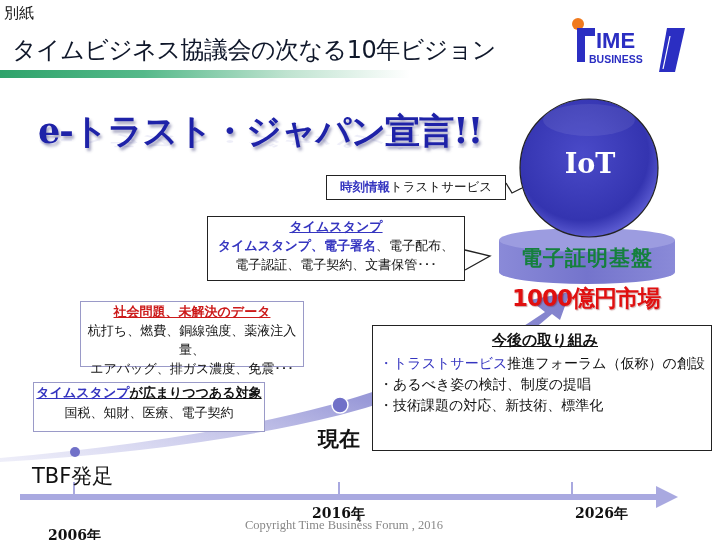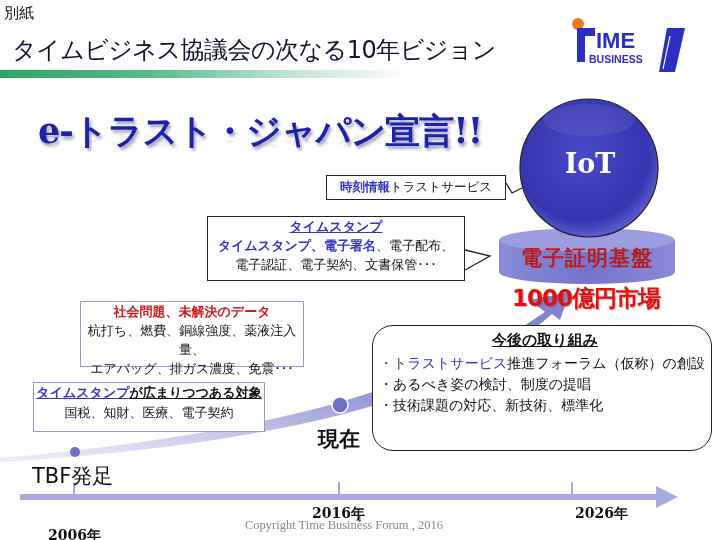--- a/index.html
+++ b/index.html
@@ -23,32 +23,32 @@
 
   .bg-art { left: 0; top: 0; width: 720px; height: 540px; }
 
   .box { background: #fff; border: 1.5px solid #222; text-align: center; }
   .box-light { background: #fff; border: 1px solid #9a9ac8; text-align: center; }
 
   .callout-time { left: 326px; top: 175px; width: 180px; height: 25px; font-size: 12.5px; line-height: 22px; white-space: nowrap; }
   .callout-trust { left: 207px; top: 216px; width: 258px; height: 65px; font-size: 13px; line-height: 19px; }
   .issue-box { left: 80px; top: 301px; width: 224px; height: 66px; font-size: 13px; line-height: 19px; }
   .ts-box { left: 33px; top: 382px; width: 232px; height: 50px; font-size: 13px; line-height: 20px; text-align: center; }
-  .future-box { left: 372px; top: 325px; width: 340px; height: 126px; font-size: 14px; line-height: 21px; text-align: left; padding: 4px 0 0 6px; border-radius: 21px; }
+  .future-box { left: 372px; top: 325px; width: 340px; height: 126px; font-size: 14px; line-height: 21px; text-align: left; padding: 4px 0 0 6px; }
   .future-box .head { text-align: center; font-weight: bold; text-decoration: underline; font-size: 15px; margin-bottom: 2px; }
 
   .blue { color: #3535c0; font-weight: bold; text-align: center; }
   .blue-u { color: #3535c0; text-decoration: underline; font-weight: bold; }
-  .red-u { color: #cc1a1a; font-weight: bold; }
+  .red-u { color: #cc1a1a; text-decoration: underline; font-weight: bold; }
   .b-u { text-decoration: underline; font-weight: bold; }
   .bullet-blue { color: #3535c0; }
 
   .iot-label { left: 540px; top: 148px; width: 100px; text-align: center; font-size: 27px; font-weight: bold; color: #fff;
     font-family: "DejaVu Serif", "Liberation Serif", serif; }
-  .cyl-label { left: 498px; top: 244px; width: 178px; text-align: center; font-size: 21px; font-weight: bold; color: #b91c1c; letter-spacing: 1px; }
+  .cyl-label { left: 498px; top: 244px; width: 178px; text-align: center; font-size: 21px; font-weight: bold; color: #15803d; letter-spacing: 1px; }
   .market { left: 496px; top: 283px; width: 180px; text-align: center; font-size: 23px; font-weight: bold; color: #e01010;
     text-shadow: 1px 1px 1px rgba(120,0,0,0.35); letter-spacing: -1px; }
 
   .now-label { left: 318px; top: 425px; font-size: 21px; font-weight: bold; }
   .tbf-label { left: 32px; top: 462px; font-size: 21px; }
 
   .year { font-family: "DejaVu Serif", "Liberation Serif", serif; font-weight: bold; font-size: 14px; }
   .y2006 { left: 48px; top: 527px; }
   .y2016 { left: 312px; top: 505px; }
   .y2026 { left: 575px; top: 505px; }

